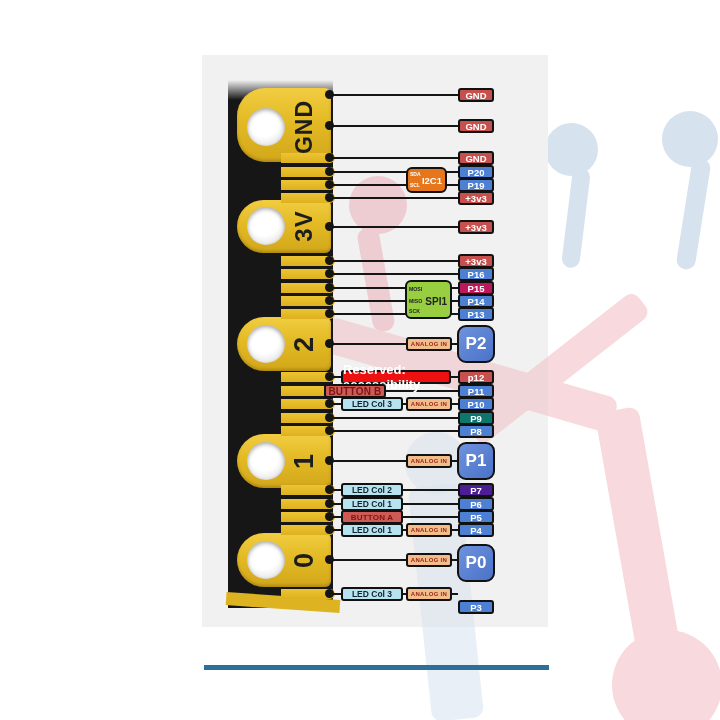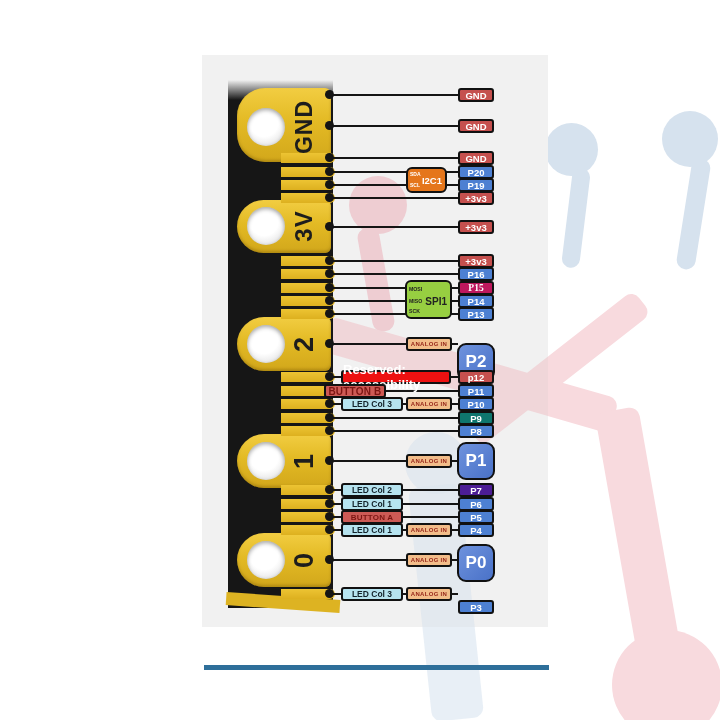--- a/index.html
+++ b/index.html
@@ -182,24 +182,24 @@
         </div>
         <div class="box pin-small abs" style="left: 256px; top: 33px; width: 36px; height: 14px; background: rgb(197, 80, 78);">GND</div>
         <div class="box pin-small abs" style="left: 256px; top: 64px; width: 36px; height: 14px; background: rgb(197, 80, 78);">GND</div>
         <div class="box pin-small abs" style="left: 256px; top: 96px; width: 36px; height: 14px; background: rgb(197, 80, 78);">GND</div>
         <div class="box pin-small abs" style="left: 256px; top: 110px; width: 36px; height: 14px; background: rgb(77, 128, 210);">P20</div>
         <div class="box pin-small abs" style="left: 256px; top: 123px; width: 36px; height: 14px; background: rgb(77, 128, 210);">P19</div>
         <div class="box pin-small abs" style="left: 256px; top: 136px; width: 36px; height: 14px; background: rgb(197, 80, 78);">+3v3</div>
         <div class="box pin-small abs" style="left: 256px; top: 165px; width: 36px; height: 14px; background: rgb(197, 80, 78);">+3v3</div>
         <div class="box pin-small abs" style="left: 256px; top: 199px; width: 36px; height: 14px; background: rgb(197, 80, 78);">+3v3</div>
         <div class="box pin-small abs" style="left: 256px; top: 212px; width: 36px; height: 14px; background: rgb(77, 128, 210);">P16</div>
-        <div class="box pin-small abs" style="left: 256px; top: 226px; width: 36px; height: 14px; background: #be185d; font-family: Liberation Serif, serif;">P15</div>
+        <div class="box pin-small abs" style="left: 256px; top: 226px; width: 36px; height: 14px; background: #be185d;">P15</div>
         <div class="box pin-small abs" style="left: 256px; top: 239px; width: 36px; height: 14px; background: rgb(77, 128, 210);">P14</div>
         <div class="box pin-small abs" style="left: 256px; top: 252px; width: 36px; height: 14px; background: rgb(77, 128, 210);">P13</div>
-        <div class="box pin-big abs" style="left: 255px; top: 270px; width: 38px; height: 38px; margin-top: 18px;">P2</div>
+        <div class="box pin-big abs" style="left: 255px; top: 270px; width: 38px; height: 38px;">P2</div>
         <div class="box pin-small abs" style="left: 256px; top: 315px; width: 36px; height: 14px; background: rgb(197, 80, 78);">p12</div>
         <div class="box pin-small abs" style="left: 256px; top: 329px; width: 36px; height: 14px; background: rgb(77, 128, 210);">P11</div>
         <div class="box pin-small abs" style="left: 256px; top: 342px; width: 36px; height: 14px; background: rgb(77, 128, 210);">P10</div>
         <div class="box pin-small abs" style="left: 256px; top: 356px; width: 36px; height: 14px; background: #0f766e;">P9</div>
         <div class="box pin-small abs" style="left: 256px; top: 369px; width: 36px; height: 14px; background: rgb(77, 128, 210);">P8</div>
         <div class="box pin-big abs" style="left: 255px; top: 387px; width: 38px; height: 38px;">P1</div>
         <div class="box pin-small abs" style="left: 256px; top: 428px; width: 36px; height: 14px; background: #4c1d95;">P7</div>
         <div class="box pin-small abs" style="left: 256px; top: 442px; width: 36px; height: 14px; background: rgb(77, 128, 210);">P6</div>
         <div class="box pin-small abs" style="left: 256px; top: 455px; width: 36px; height: 14px; background: rgb(77, 128, 210);">P5</div>
         <div class="box pin-small abs" style="left: 256px; top: 468px; width: 36px; height: 14px; background: rgb(77, 128, 210);">P4</div>

